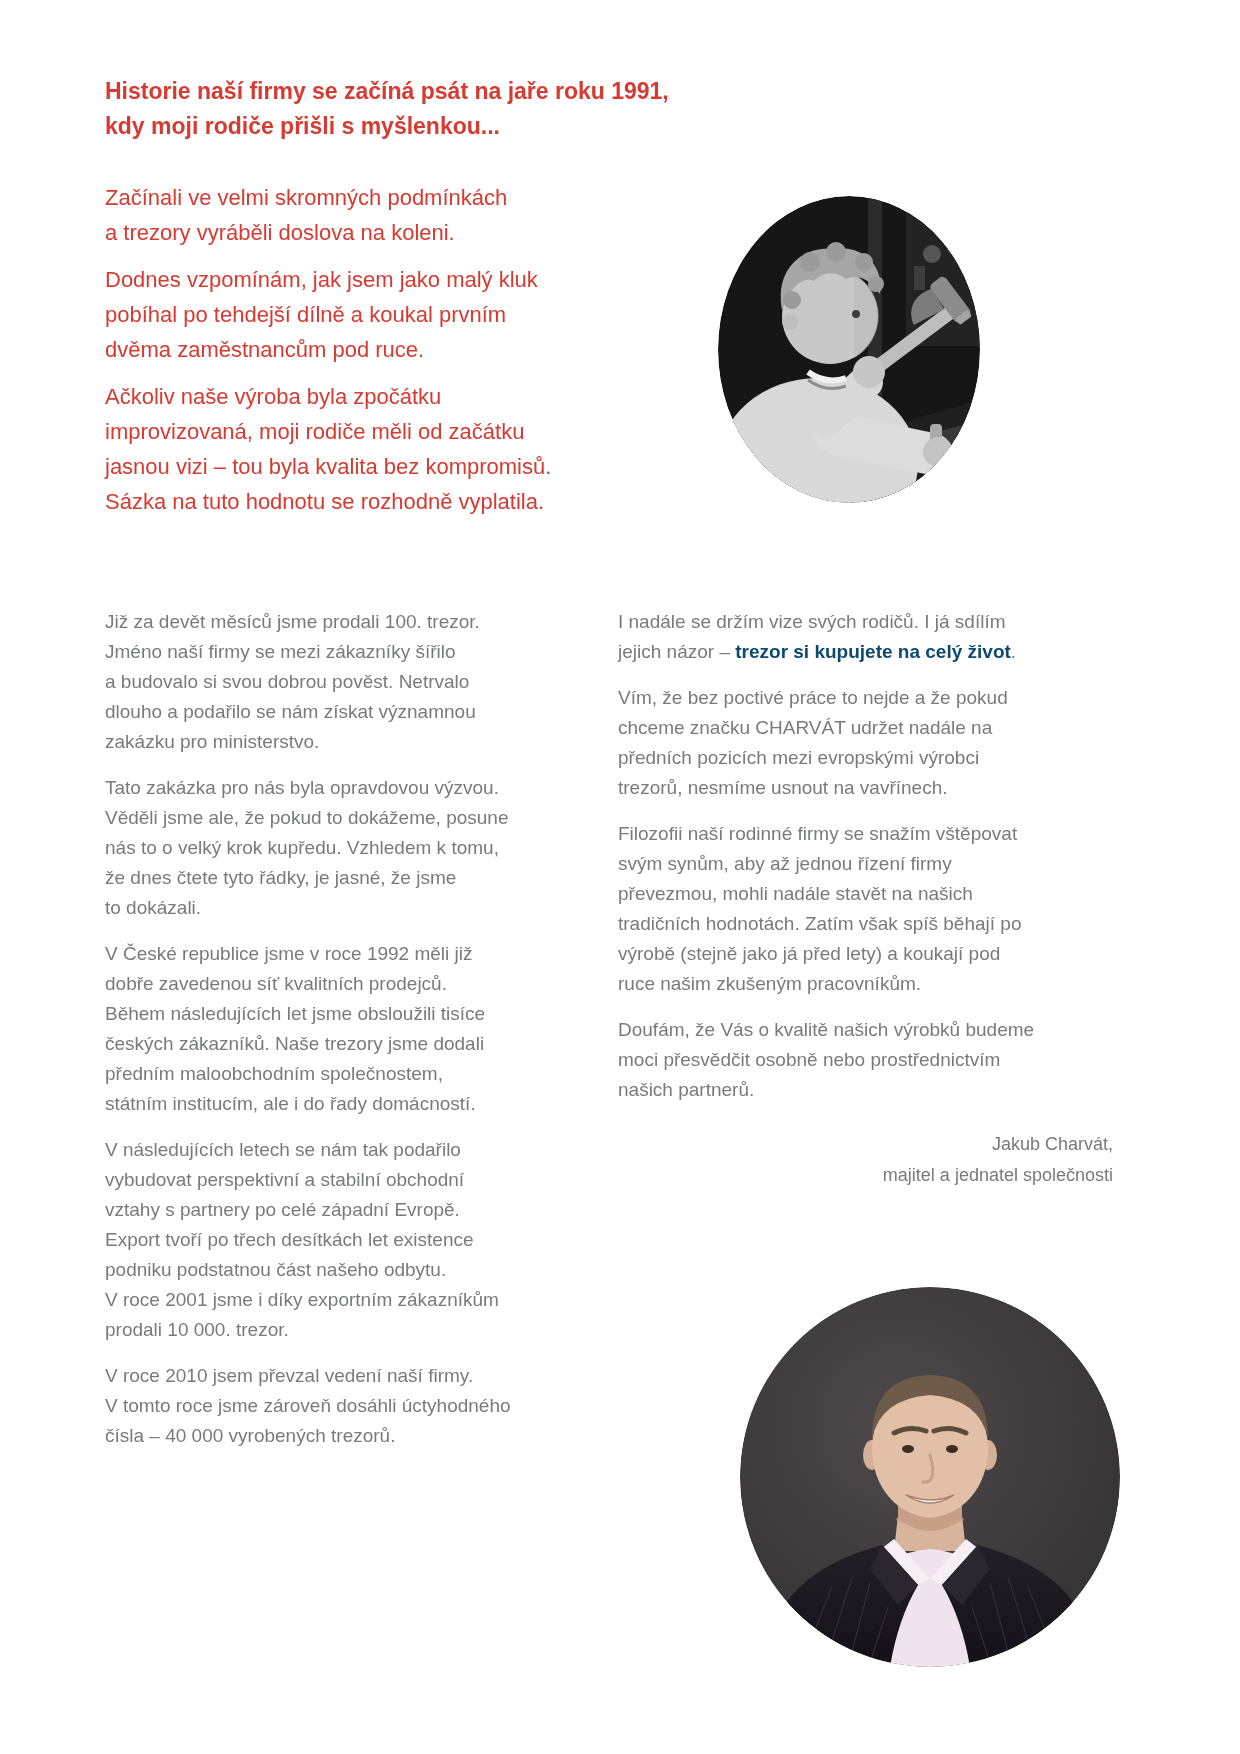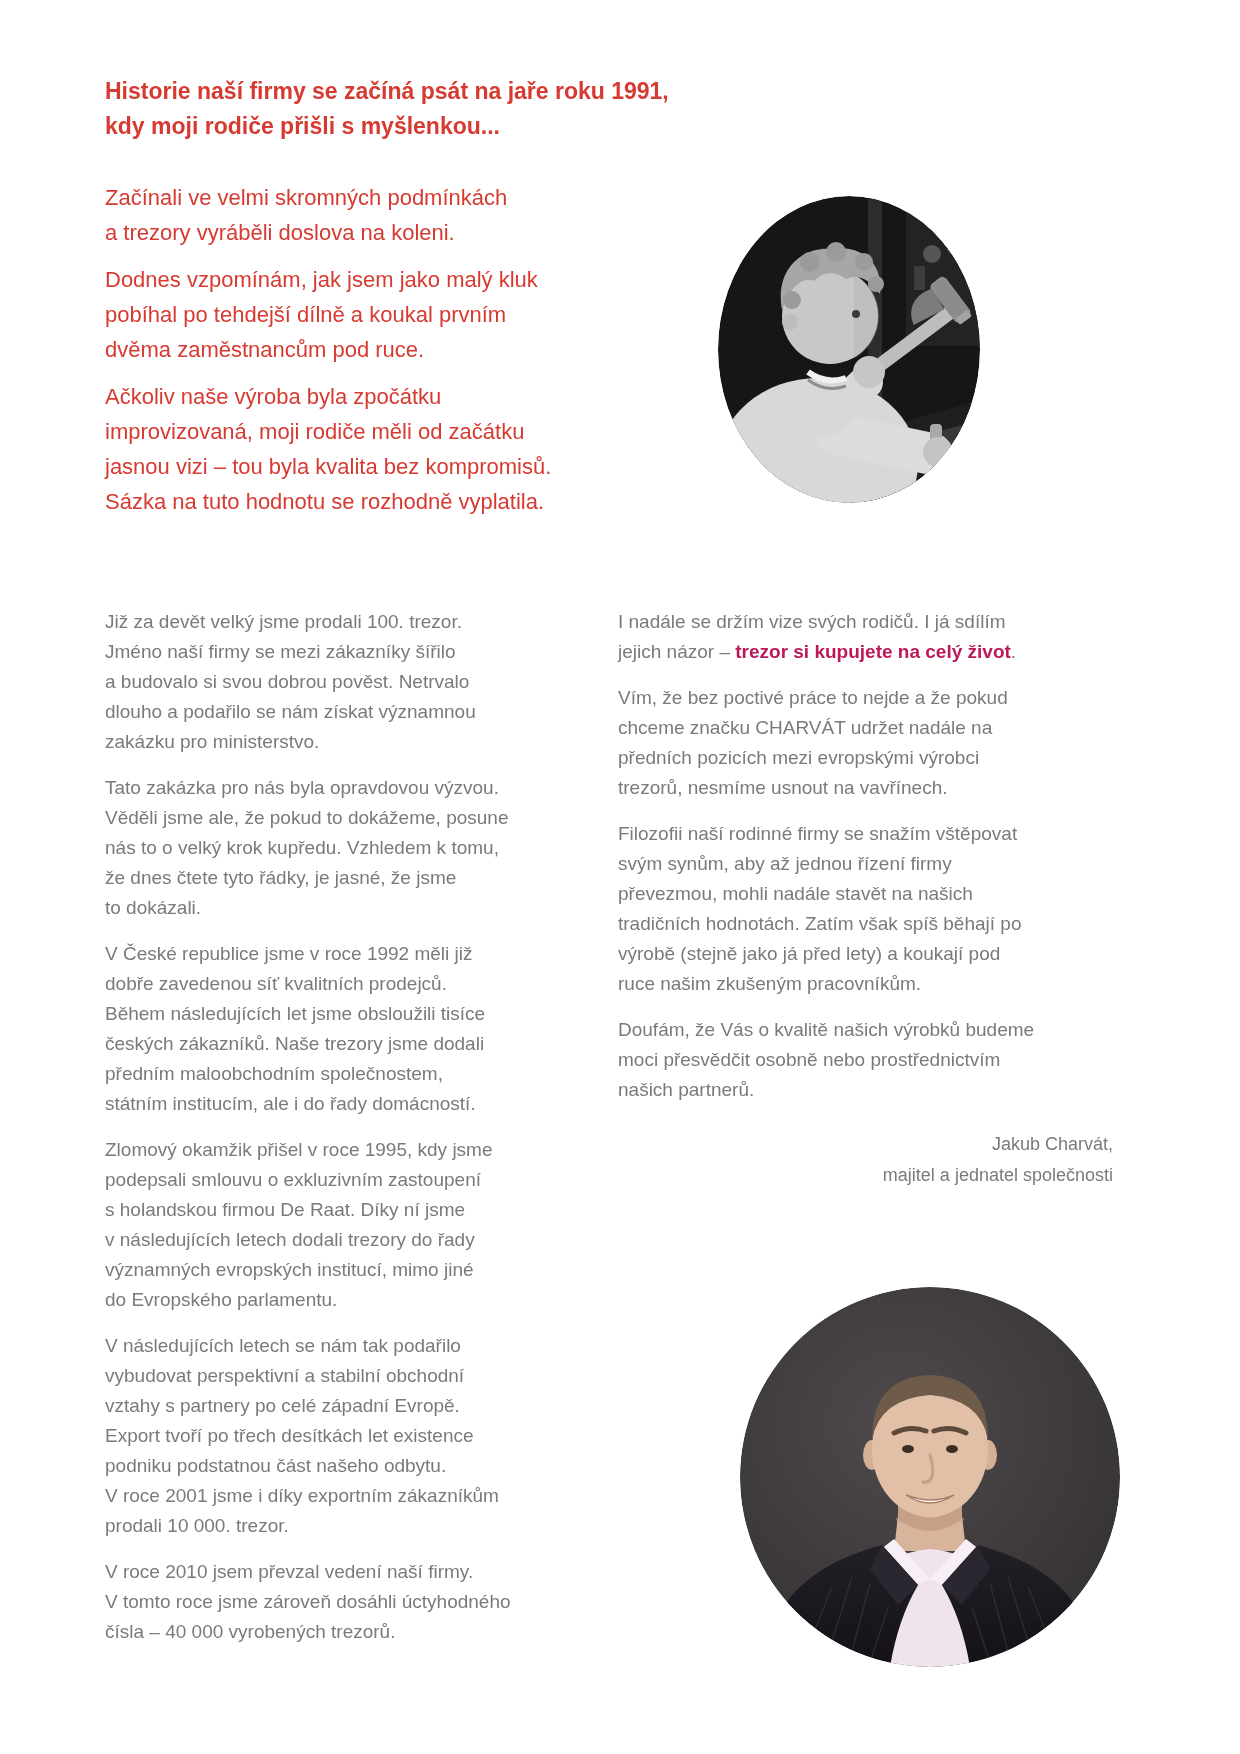--- a/index.html
+++ b/index.html
@@ -18,21 +18,21 @@
     color:var(--accent-red,#d63a31); white-space:pre-line;
   }
   .photo { position:absolute; overflow:hidden; border-radius:50%; }
   .photo svg { display:block; width:100%; height:100%; }
   .photo.child { left:718px; top:196px; width:262px; height:307px; }
   .photo.owner { left:740px; top:1287px; width:380px; height:380px; }
   .col { position:absolute; top:607px; color:var(--body-gray,#797a7d); }
   .col p { margin:0 0 16px 0; font-size:19px; line-height:30px; white-space:pre-line; }
   .col.left  { left:105px; width:480px; }
   .col.right { left:618px; width:495px; }
-  .col strong { font-weight:700; color:#be185d; }
+  .col strong { font-weight:700; color:#0c4a6e; }
   .signature { margin-top:24px; text-align:right; font-size:18px; line-height:31px; }
 </style>
 </head>
 <body>
 
 <div class="page">
 
   <h1 class="heading">Historie naší firmy se začíná psát na jaře roku 1991,
 kdy moji rodiče přišli s myšlenkou...</h1>
 
@@ -86,42 +86,36 @@
         <circle cx="158" cy="88" r="8" fill="#9b9b9b"></circle>
         <circle cx="138" cy="118" r="4" fill="#3c3c3c"></circle>
         <circle cx="72" cy="126" r="8" fill="#bdbdbd"></circle>
         <path d="M 90 176 q 18 13 38 6" stroke="#f0f0f0" stroke-width="6" fill="none"></path>
         <path d="M 90 184 q 18 13 38 6" stroke="#8d8d8d" stroke-width="3" fill="none"></path>
       </g>
     </svg>
   </div>
 
   <section class="col left">
-    <p>Již za devět velký jsme prodali 100. trezor.
+    <p>Již za devět měsíců jsme prodali 100. trezor.
 Jméno naší firmy se mezi zákazníky šířilo
 a budovalo si svou dobrou pověst. Netrvalo
 dlouho a podařilo se nám získat významnou
 zakázku pro ministerstvo.</p>
     <p>Tato zakázka pro nás byla opravdovou výzvou.
 Věděli jsme ale, že pokud to dokážeme, posune
 nás to o velký krok kupředu. Vzhledem k tomu,
 že dnes čtete tyto řádky, je jasné, že jsme
 to dokázali.</p>
     <p>V České republice jsme v roce 1992 měli již
 dobře zavedenou síť kvalitních prodejců.
 Během následujících let jsme obsloužili tisíce
 českých zákazníků. Naše trezory jsme dodali
 předním maloobchodním společnostem,
 státním institucím, ale i do řady domácností.</p>
-    <p>Zlomový okamžik přišel v roce 1995, kdy jsme
-podepsali smlouvu o exkluzivním zastoupení
-s holandskou firmou De Raat. Díky ní jsme
-v následujících letech dodali trezory do řady
-významných evropských institucí, mimo jiné
-do Evropského parlamentu.</p>
     <p>V následujících letech se nám tak podařilo
 vybudovat perspektivní a stabilní obchodní
 vztahy s partnery po celé západní Evropě.
 Export tvoří po třech desítkách let existence
 podniku podstatnou část našeho odbytu.
 V roce 2001 jsme i díky exportním zákazníkům
 prodali 10 000. trezor.</p>
     <p>V roce 2010 jsem převzal vedení naší firmy.
 V tomto roce jsme zároveň dosáhli úctyhodného
 čísla – 40 000 vyrobených trezorů.</p>

